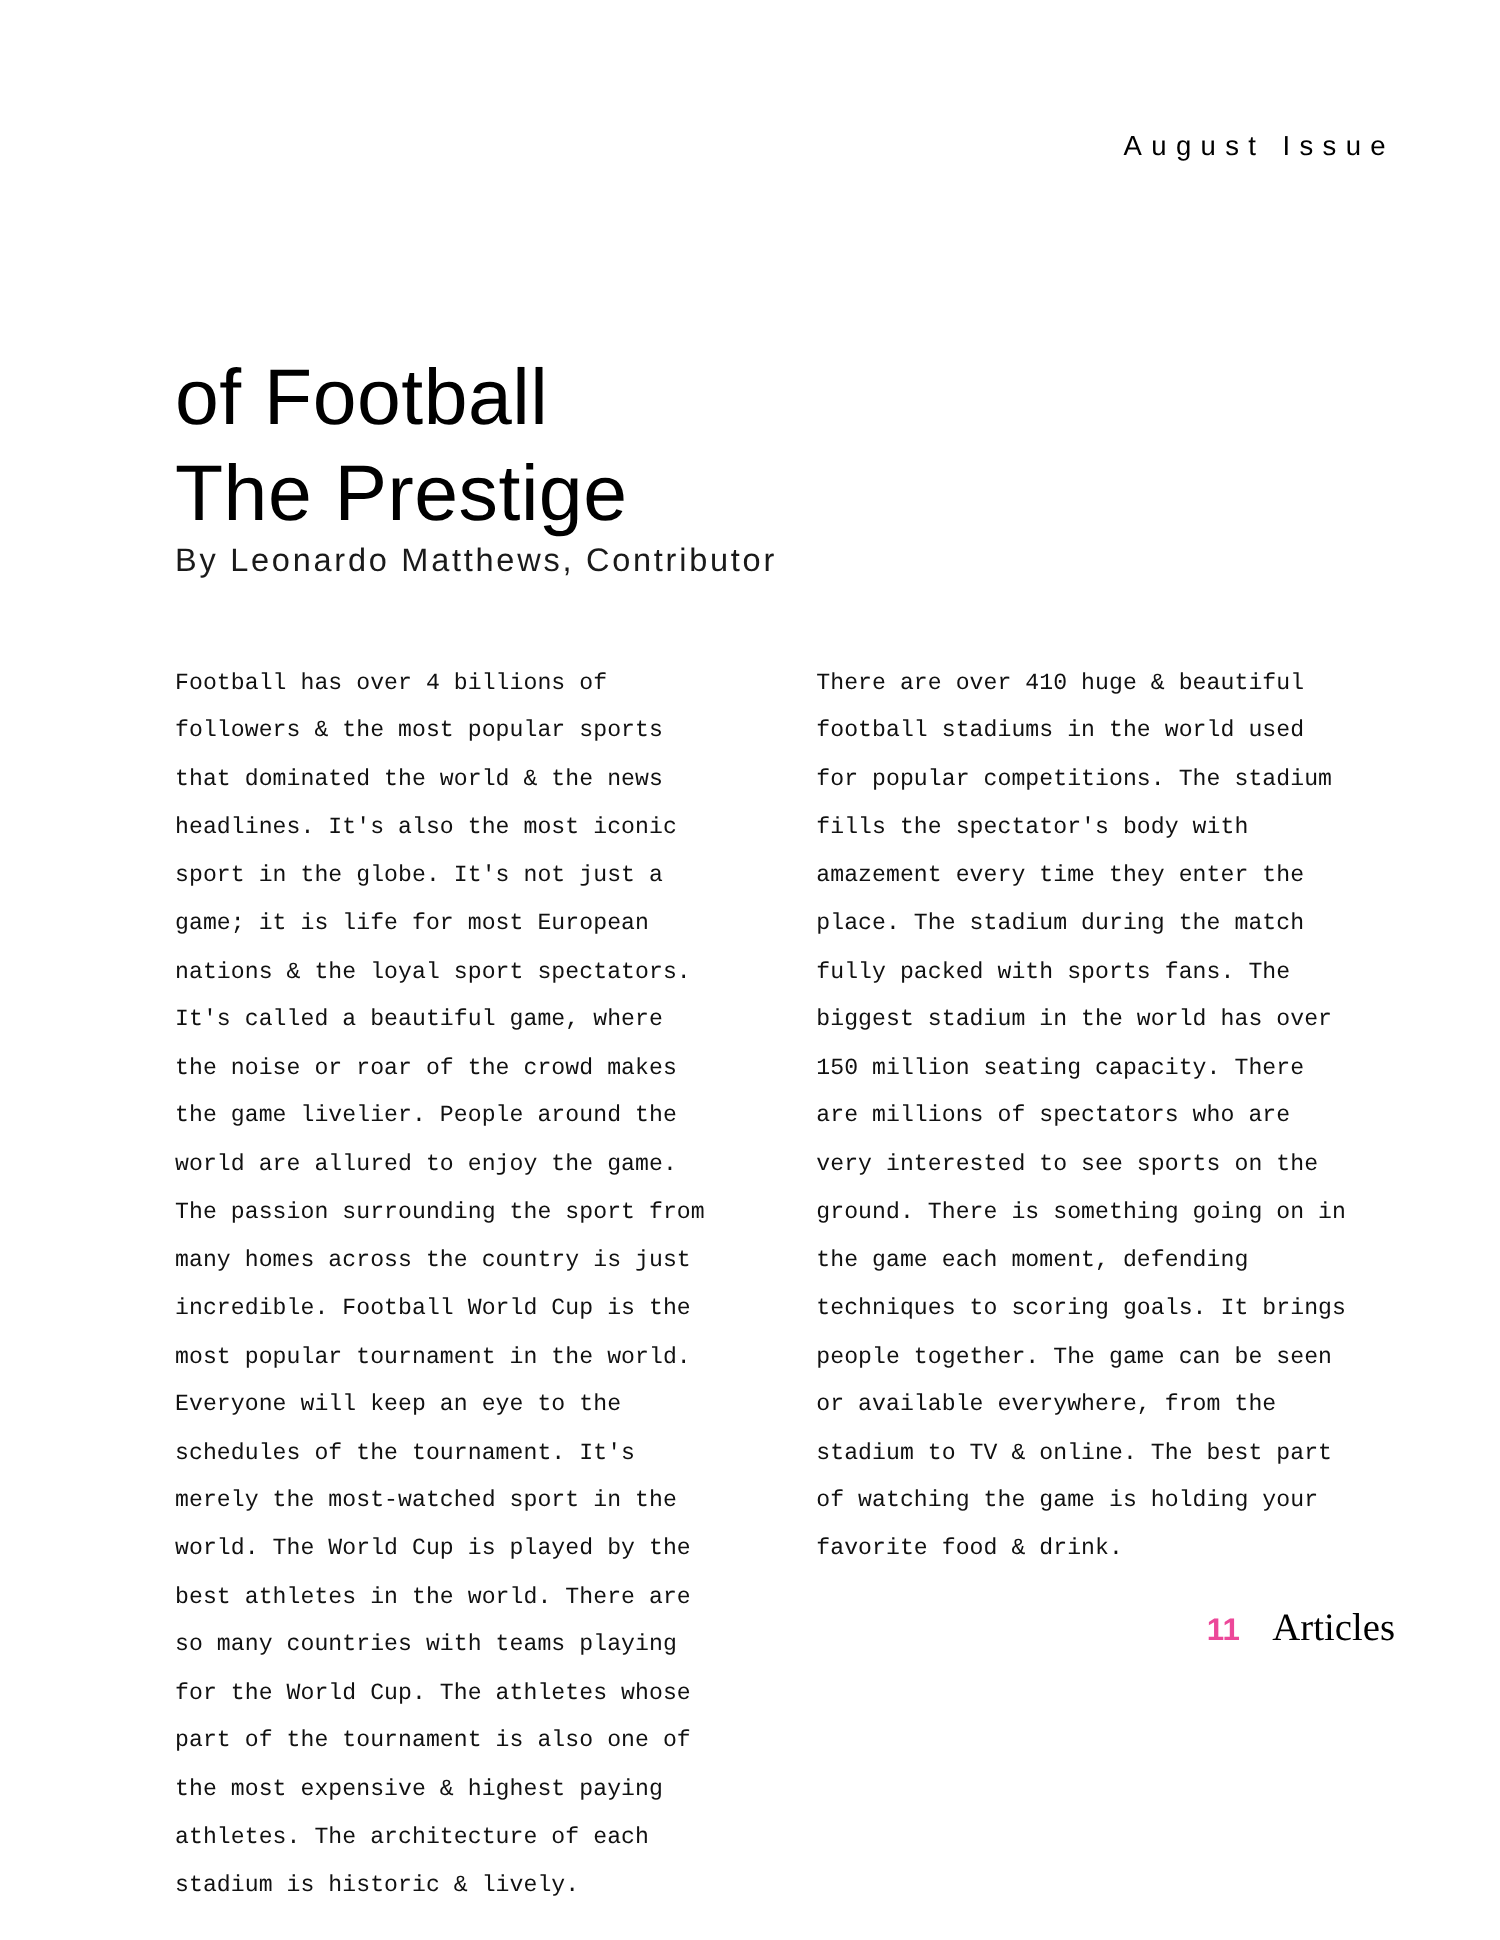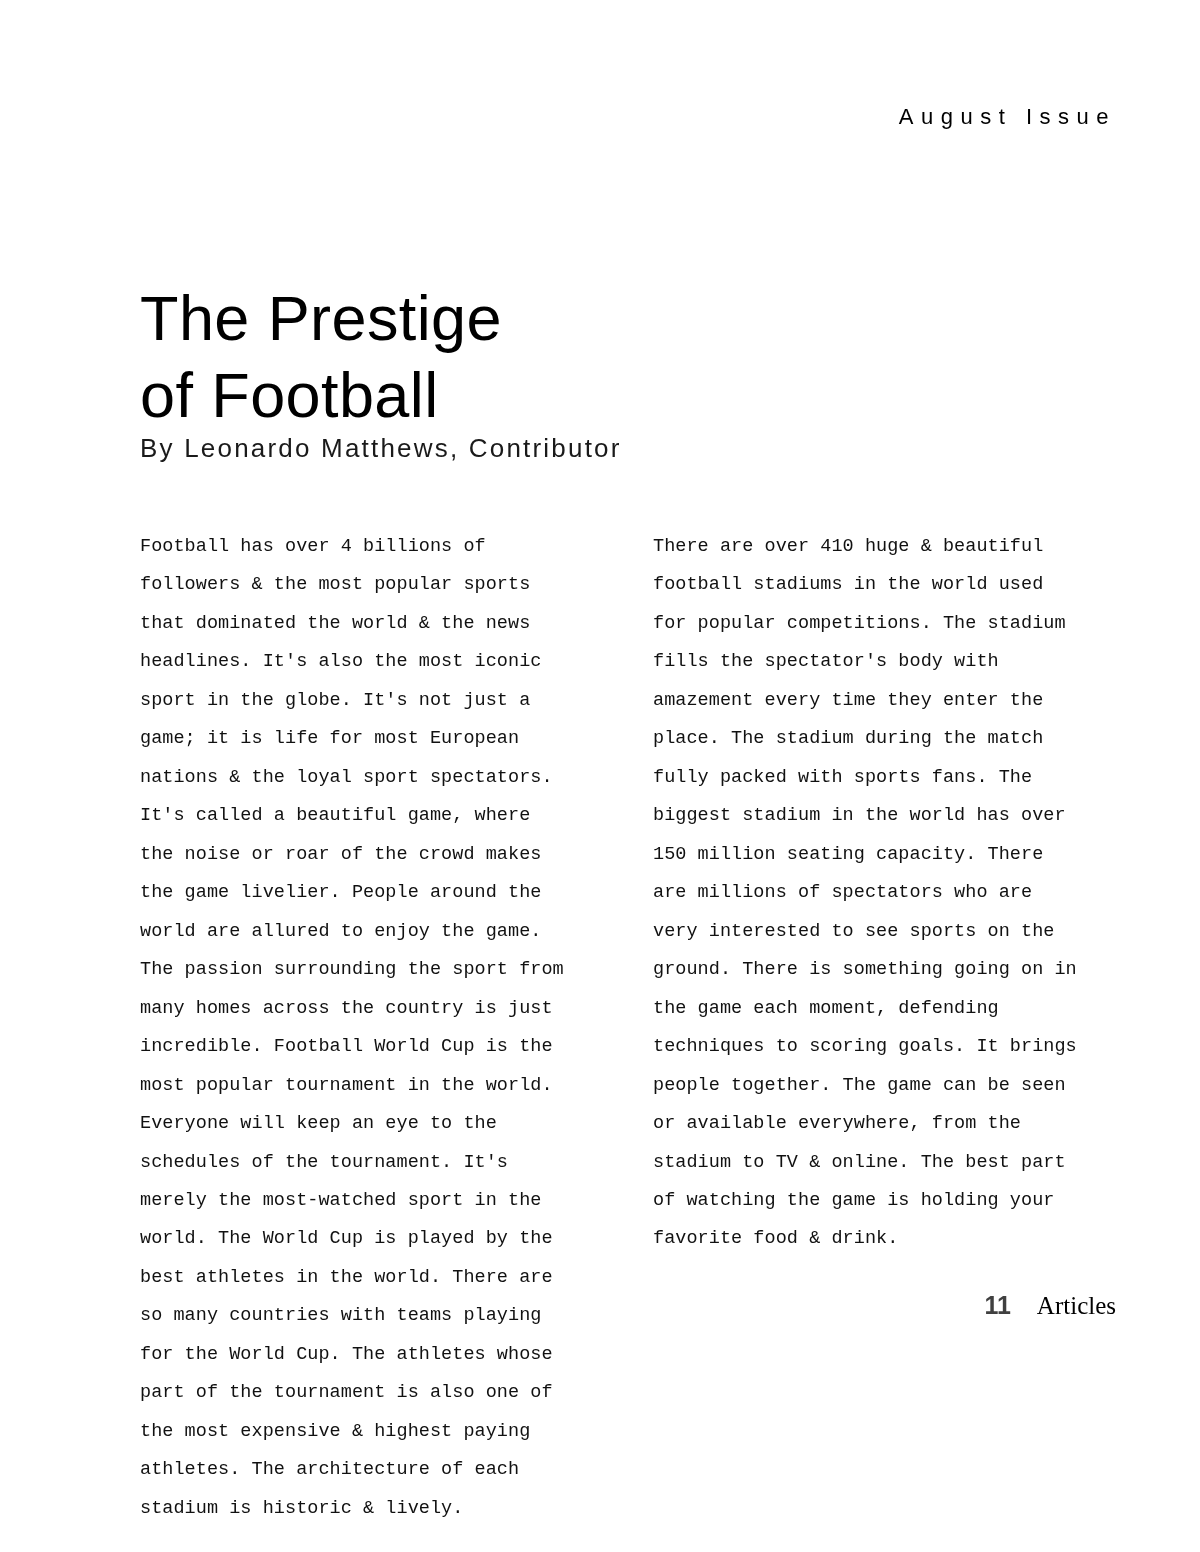--- a/index.html
+++ b/index.html
@@ -95,41 +95,41 @@
     position: absolute;
     right: 84px;
     bottom: 64px;
     display: flex;
     align-items: baseline;
     gap: 26px;
   }
   .page-number {
     font-size: 25px;
     font-weight: 700;
-    color: #404040;
+    color: #ec4899;
     font-family: "Liberation Sans", sans-serif;
     margin-left: 13px;
   }
   .footer-label {
-    font-size: 25px;
+    font-size: 31px;
     font-family: "Liberation Serif", serif;
     font-weight: 400;
     color: #000000;
   }
 </style>
 </head>
 <body>
 
 <div class="page">
 
   <div class="issue-label">August Issue</div>
 
   <h1 class="headline">
+    <span class="line">of Football</span>
     <span class="line">The Prestige</span>
-    <span class="line">of Football</span>
   </h1>
 
   <div class="byline">By Leonardo Matthews, Contributor</div>
 
   <div class="columns">
     <div class="col col-left">
       <p>Football has over 4 billions of followers &amp; the most popular sports that dominated the world &amp; the news headlines. It's also the most iconic sport in the globe. It's not just a game; it is life for most European nations &amp; the loyal sport spectators. It's called a beautiful game, where the noise or roar of the crowd makes the game livelier. People around the world are allured to enjoy the game. The passion surrounding the sport from many homes across the country is just incredible. Football World Cup is the most popular tournament in the world. Everyone will keep an eye to the schedules of the tournament. It's merely the most-watched sport in the world. The World Cup is played by the best athletes in the world. There are so many countries with teams playing for the World Cup. The athletes whose part of the tournament is also one of the most expensive &amp; highest paying athletes. The architecture of each stadium is historic &amp; lively.</p>
     </div>
     <div class="col col-right">
       <p>There are over 410 huge &amp; beautiful football stadiums in the world used for popular competitions. The stadium fills the spectator's body with amazement every time they enter the place. The stadium during the match fully packed with sports fans. The biggest stadium in the world has over 150 million seating capacity. There are millions of spectators who are very interested to see sports on the ground. There is something going on in the game each moment, defending techniques to scoring goals. It brings people together. The game can be seen or available everywhere, from the stadium to TV &amp; online. The best part of watching the game is holding your favorite food &amp; drink.</p>

